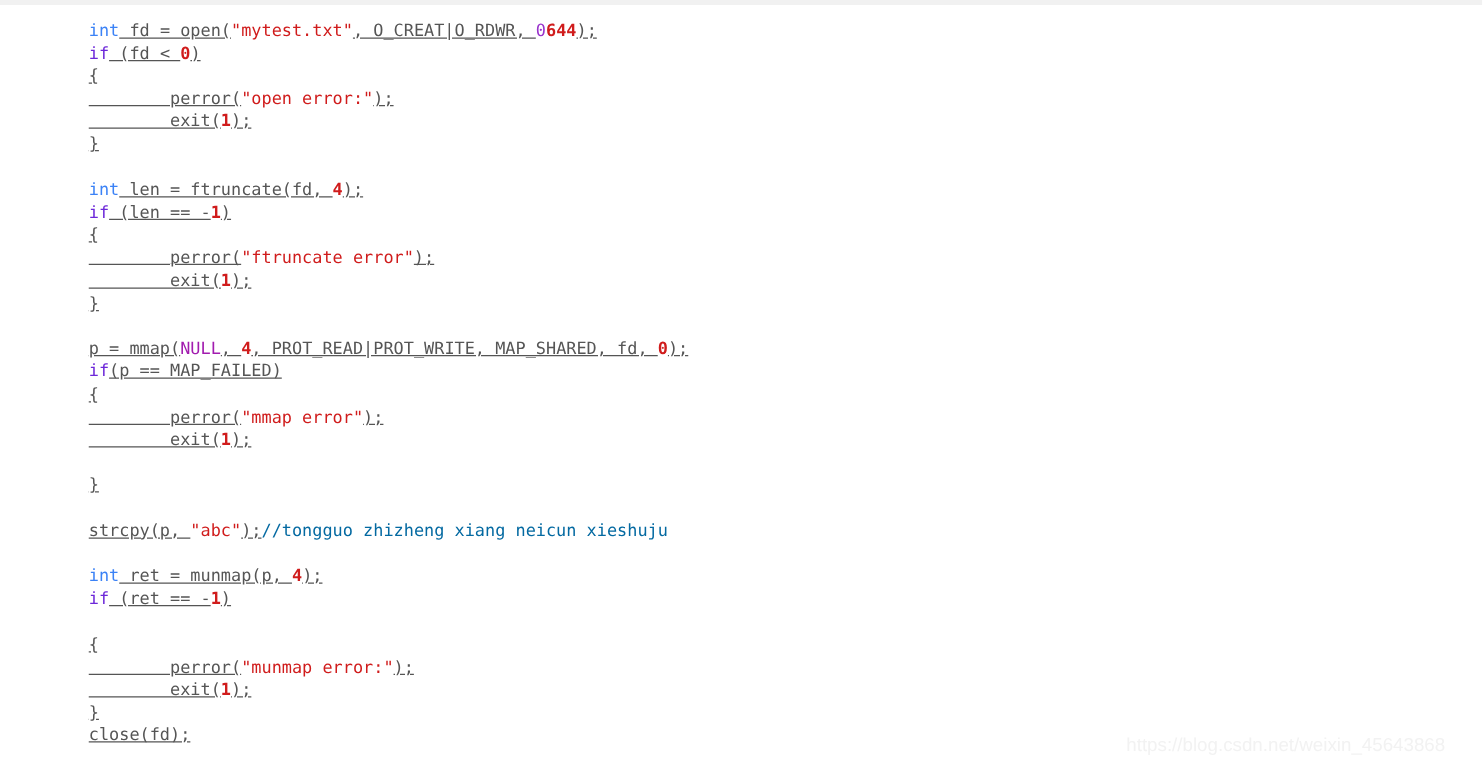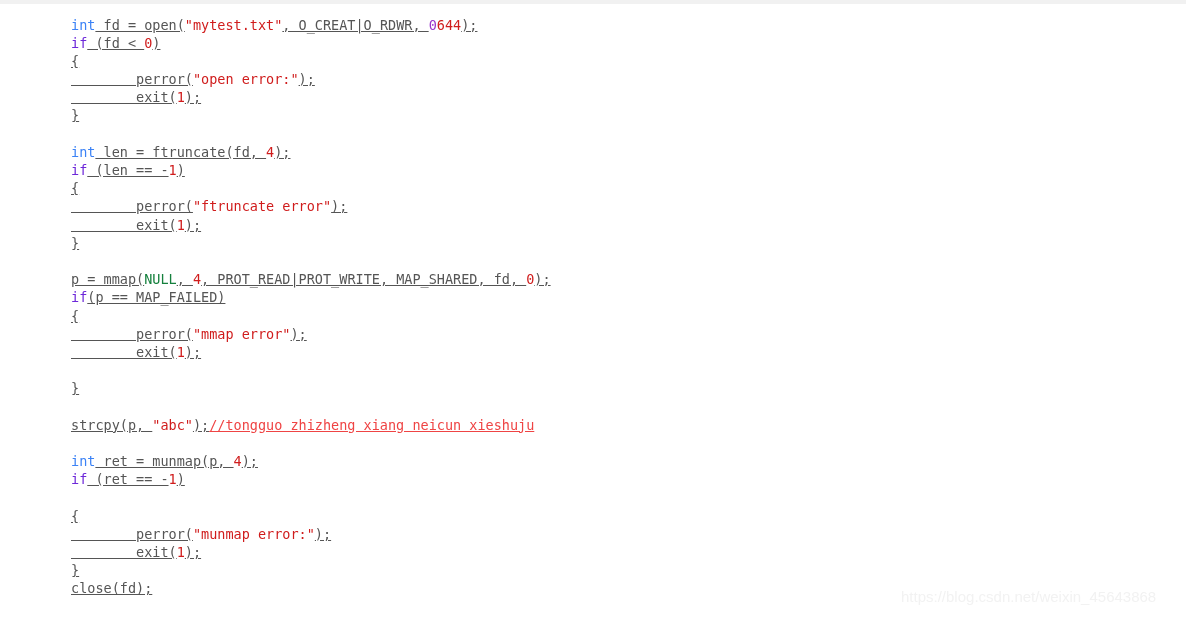--- a/index.html
+++ b/index.html
@@ -35,24 +35,24 @@
     letter-spacing: 0px;
     -webkit-font-smoothing: antialiased;
   }
   .line {
     height: 18.2px;
     white-space: pre;
   }
   .tok-kw      { color: #6d28d9; }   
   .tok-type    { color: #3b82f6; }   
   .tok-str     { color: #d01c1c; }   
-  .tok-num     { color: #d01c1c; }   
+  .tok-num     { color: #d01c1c; font-weight: bold; }   
   .tok-oct     { color: #9933cc; }   
-  .tok-const   { color: #15803d; }   
-  .tok-cmt     { color: #ef4444; text-decoration: underline; }   
+  .tok-const   { color: #a21caf; }   
+  .tok-cmt     { color: #0369a1; }   
   .tok-plain   { color: #555555; text-decoration: underline; }
   #watermark {
     position: absolute;
     left: 901px;
     top: 588px;
     font-family: "Liberation Sans", sans-serif;
     font-size: 15px;
     color: #f2f2f2;
     white-space: nowrap;
     user-select: none;

